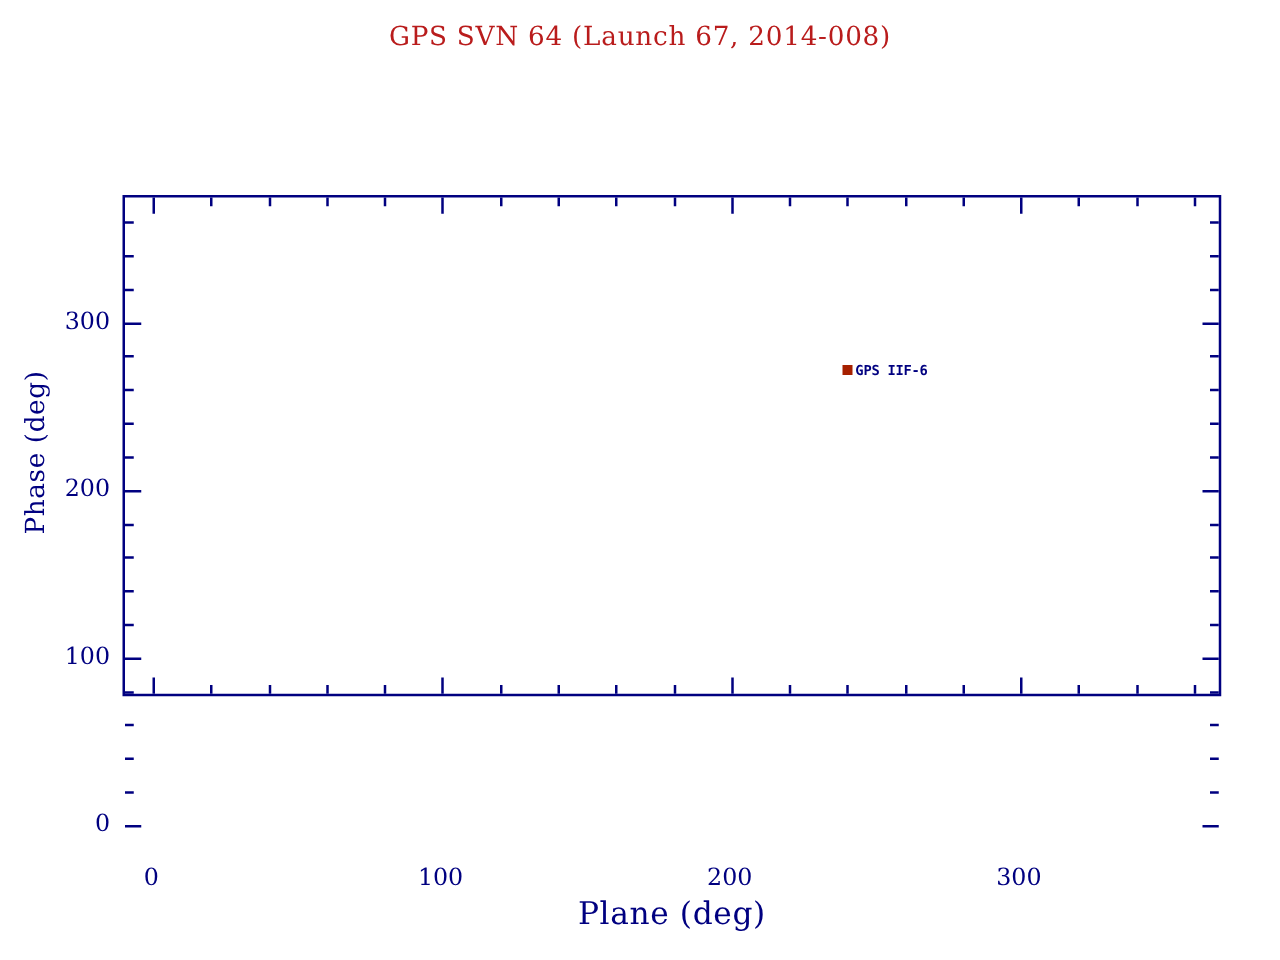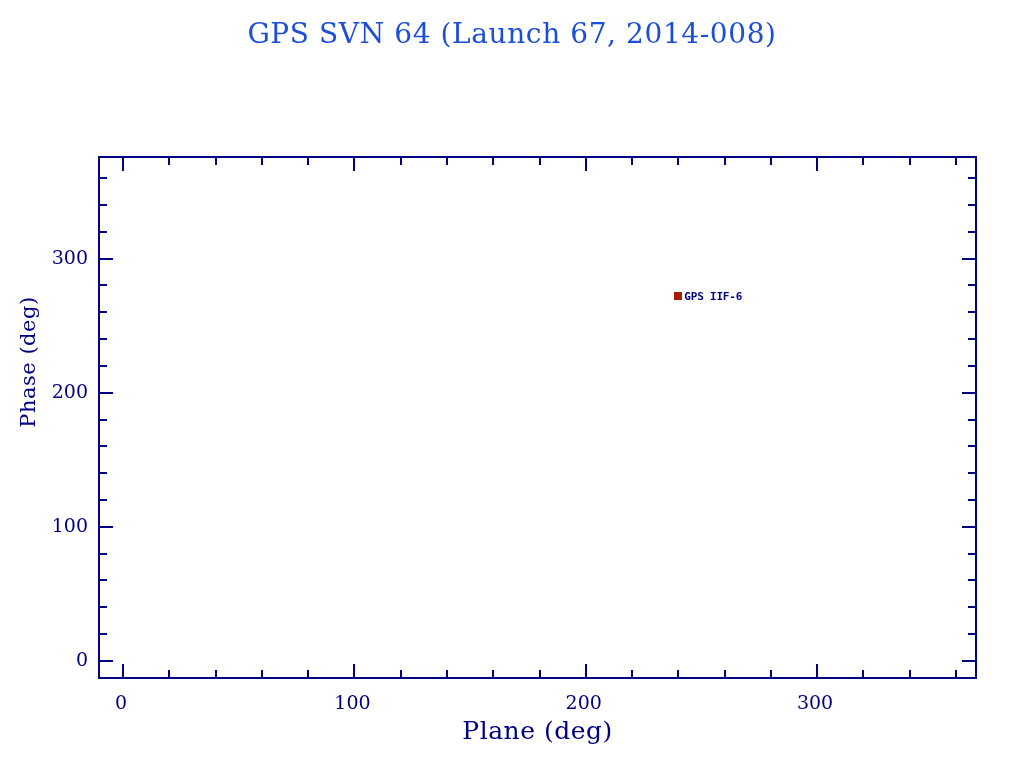--- a/index.html
+++ b/index.html
@@ -16,34 +16,34 @@
     font-family: "DejaVu Serif", "Liberation Serif", serif;
   }
 
   
   #chart-title {
     position: absolute;
     left: 0;
     top: 17px;
     width: 1024px;
     text-align: center;
-    color: #1d4ed8;
-    font-family: "DejaVu Serif", "Liberation Serif", serif;
-    font-size: 28px;
+    color: #b91c1c;
+    font-family: "DejaVu Serif", "Liberation Serif", serif;
+    font-size: 21px;
     letter-spacing: 0.6px;
     white-space: pre;
   }
 
   
   #plot-area {
     position: absolute;
     left: 98px;
     top: 156px;
     width: 879px;
-    height: 523px;
+    height: 401px;
     box-sizing: border-box;
     border: 2px solid #000080;
     background: #ffffff;
   }
 
   
   .tick {
     position: absolute;
     background: #000080;
   }

